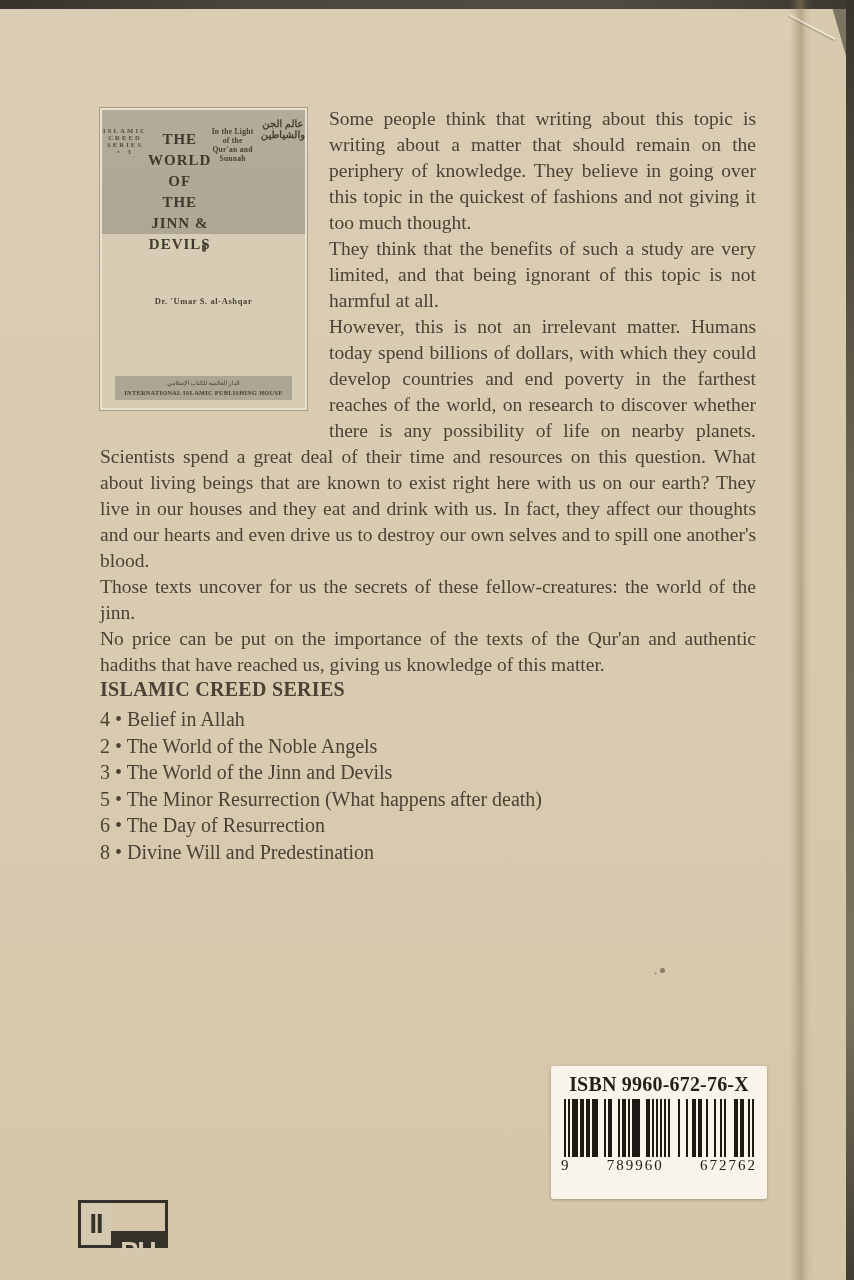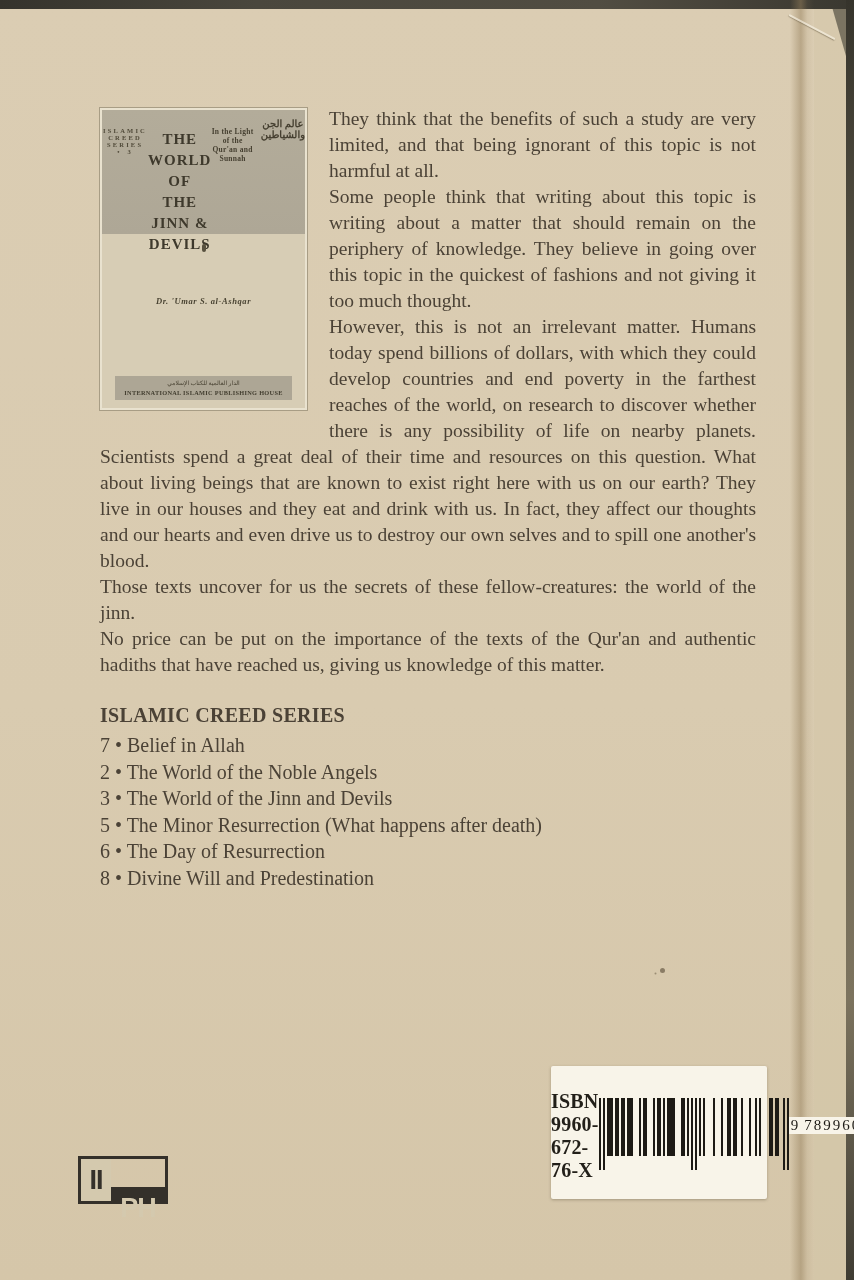--- a/index.html
+++ b/index.html
@@ -29,45 +29,45 @@
   
   .mini-cover{float:left;width:203px;height:298px;margin:2px 22px 22px 0;
             background:#d7cdb5;border:2px solid #e9e2cf;box-shadow:0 0 0 1px #a89d85;
             display:flex;flex-direction:column;align-items:stretch;text-align:center;color:#453f30;}
   .mc-panel{height:124px;background:linear-gradient(180deg,#b3ac9a,#aea796);display:flex;}
   .mc-series{margin-top:17px;font-size:6.5px;font-weight:bold;letter-spacing:2.2px;word-spacing:2px;color:#514b3a;}
   .mc-title{margin-top:19px;font-size:15px;font-weight:bold;letter-spacing:1px;line-height:21px;color:#3e392c;}
   .mc-subtitle{margin-top:17px;font-size:7.5px;font-weight:bold;letter-spacing:.3px;}
   .mc-arabic{margin-top:8px;font-size:10px;font-weight:bold;direction:rtl;padding-left:7px;}
   .mc-ornament{margin:10px auto 0;width:4px;height:8px;border-radius:2px;background:#57503e;}
-  .mc-author{margin-top:44px;font-size:8.5px;font-weight:bold;letter-spacing:.6px;color:#4a4433;font-style:italic;}
+  .mc-author{margin-top:44px;font-size:8.5px;font-weight:bold;letter-spacing:.6px;color:#4a4433;}
   .mc-pubband{margin:auto 13px 8px;padding:3px 2px 4px;background:#ada695;}
   .mc-pub-ar{font-size:6px;direction:rtl;line-height:8px;color:#4a4434;}
   .mc-pub-en{margin-top:2px;font-size:6.3px;font-weight:bold;letter-spacing:.3px;color:#423d2f;}
 
   
-  .series{margin-top:26px;}
+  .series{}
   .series-heading{font-size:20px;font-weight:bold;letter-spacing:.3px;margin-bottom:5px;}
   .series-item{font-size:20px;line-height:26.5px;}
 
   
   .isbn-box{position:absolute;left:551px;top:1066px;width:216px;height:133px;
             background:#f8f4e9;border-radius:2px;box-shadow:0 1px 3px rgba(70,60,40,.35);
-            display:flex;flex-direction:row;align-items:center;}
+            display:flex;flex-direction:column;align-items:center;}
   .isbn-label{margin-top:7px;font-size:20px;font-weight:600;letter-spacing:.2px;color:#221f19;}
   .barcode{display:flex;align-items:flex-start;width:190px;height:72px;margin:3px auto 0;}
   .module{width:2px;height:58px;}
   .module.bar{background:#1d1a15;}
   .module.guard{height:72px;}
   .barcode-digits{display:flex;justify-content:space-between;width:200px;margin:-14px auto 0;
             font-size:15px;color:#1d1a15;}
   .barcode-digits span{background:#f8f4e9;padding:0 2px;letter-spacing:2px;}
 
   
-  .iiph-logo{position:absolute;left:78px;top:1156px;width:84px;height:42px;
+  .iiph-logo{position:absolute;left:78px;top:1200px;width:84px;height:42px;
             border:3px solid #34302a;display:flex;font-family:"Liberation Sans","DejaVu Sans",sans-serif;
             font-weight:bold;font-size:27px;line-height:42px;text-align:center;}
   .iiph-left{flex:0 0 36%;background:#d4c9ae;color:#34302a;letter-spacing:-1px;}
   .iiph-right{flex:1;background:#34302a;color:#d4c9ae;letter-spacing:-1px;margin-top:28px;}
 </style>
 </head>
 <body>
 
 <div class="page">
 
@@ -94,30 +94,30 @@
           <div class="mc-arabic">عالم الجن والشياطين</div>
         </div>
         <div class="mc-ornament"></div>
         <div class="mc-author">Dr. 'Umar S. al-Ashqar</div>
         <div class="mc-pubband">
           <div class="mc-pub-ar">الدار العالمية للكتاب الإسلامي</div>
           <div class="mc-pub-en">INTERNATIONAL ISLAMIC PUBLISHING HOUSE</div>
         </div>
       </div>
 
+      <p>Some people think that writing about this topic is writing about a matter that should remain on the periphery of knowledge. They believe in going over this topic in the quickest of fashions and not giving it too much thought.</p>
       <p>They think that the benefits of such a study are very limited, and that being ignorant of this topic is not harmful at all.</p>
-      <p>Some people think that writing about this topic is writing about a matter that should remain on the periphery of knowledge. They believe in going over this topic in the quickest of fashions and not giving it too much thought.</p>
       <p>However, this is not an irrelevant matter.  Humans today spend billions of dollars, with which they could develop countries and end poverty in the farthest reaches of the world, on research to discover whether there is any possibility of life on nearby planets. Scientists spend a great deal of their time and resources on this question. What about living beings that are  known to exist right here with us on our earth?  They live in our houses and they eat and drink with us.  In fact, they affect our thoughts and our hearts and even drive us to destroy our own selves and to spill one another's blood.</p>
       <p>Those texts uncover for us the secrets of these fellow-creatures: the world of the jinn.</p>
       <p>No price can be put on the importance of the texts of the Qur'an and authentic hadiths that have reached us, giving us knowledge of this matter.</p>
     </div>
 
     <div class="series">
       <div class="series-heading">ISLAMIC CREED SERIES</div>
-      <div class="series-item">7 • Belief in Allah</div>
+      <div class="series-item">4 • Belief in Allah</div>
       <div class="series-item">2 • The World of the Noble Angels</div>
       <div class="series-item">3 • The World of the Jinn and Devils</div>
       <div class="series-item">5 • The Minor Resurrection (What happens after death)</div>
       <div class="series-item">6 • The Day of Resurrection</div>
       <div class="series-item">8 • Divine Will and Predestination</div>
     </div>
   </div>
 
   <div class="isbn-box">
     <div class="isbn-label">ISBN 9960-672-76-X</div>

